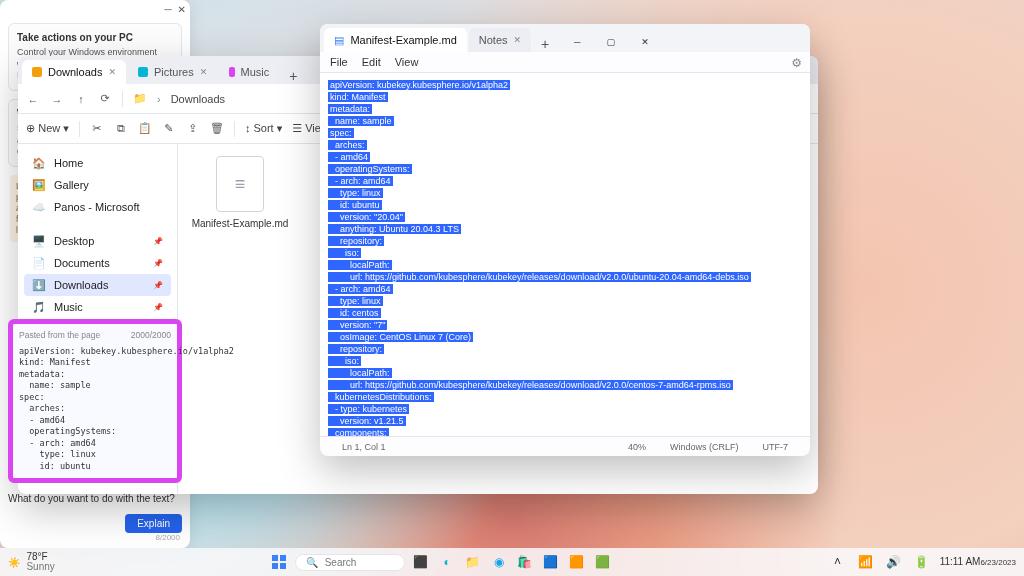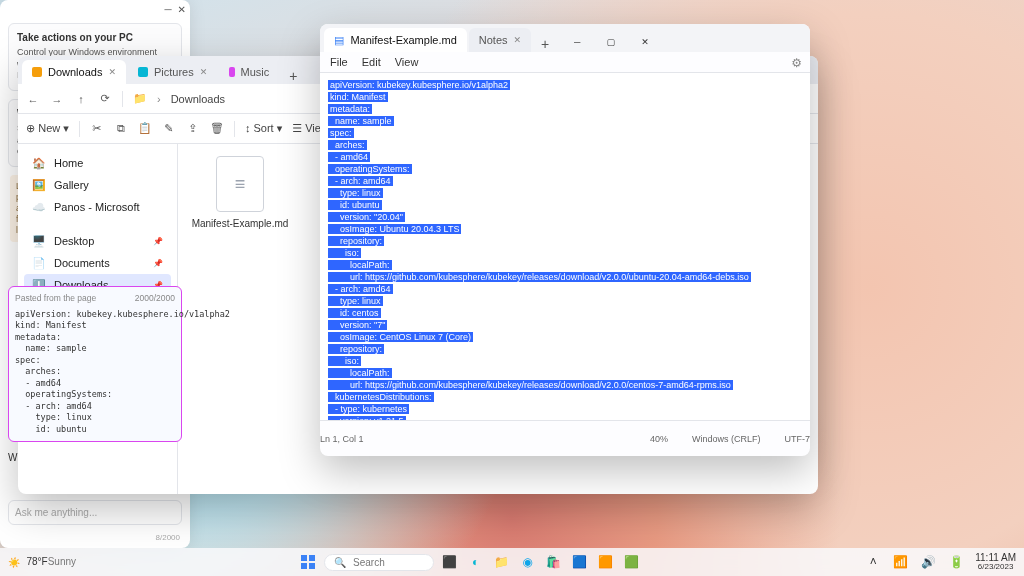--- a/index.html
+++ b/index.html
@@ -52,33 +52,33 @@
   .fileitem{display:flex;flex-direction:column;align-items:center;width:100px;font-size:10px;color:#333;text-align:center;gap:6px}
   .fileicon{width:48px;height:56px;background:#fff;border:1px solid #cfd3da;border-radius:4px;position:relative;display:flex;align-items:center;justify-content:center;color:#9ca3af;font-size:18px}
   .folder{width:56px;height:44px;background:linear-gradient(#ffd76a,#f6b127);border-radius:4px;position:relative}
   .folder:before{content:"";position:absolute;top:-6px;left:4px;width:22px;height:8px;background:#ffd76a;border-radius:3px 3px 0 0}
   #explorer .status{height:22px;border-top:1px solid var(--border);font-size:10px;color:#666;display:flex;align-items:center;padding:0 10px;justify-content:space-between}
 
   
   #editor{left:320px;top:24px;width:490px;height:432px;background:#fdfdff}
   #editor .menubar{display:flex;gap:14px;padding:4px 10px;font-size:11px;color:#333;border-bottom:1px solid var(--border)}
   #editor .body{flex:1;overflow:auto;background:#fff;padding:6px 8px;font:9px/12px Consolas,monospace;white-space:pre;color:#222}
-  #editor .status{height:36px;border-top:1px solid var(--border);font-size:9px;color:#666;display:flex;align-items:center;padding:0 0;gap:24px}
+  #editor .status{height:20px;border-top:1px solid var(--border);font-size:9px;color:#666;display:flex;align-items:center;padding:0 22px;gap:24px}
   #editor .status .spacer{flex:1}
   .gear{position:absolute;right:8px;top:32px;color:#888;font-size:12px}
 
   
   #copilot{right:2px;top:2px;width:190px;height:548px;background:#fff;border-radius:8px;display:flex;flex-direction:column;font-size:10px;color:#333;box-shadow:-4px 0 20px rgba(0,0,0,.15)}
   #copilot .cp-top{display:flex;justify-content:flex-end;gap:6px;padding:4px}
   #copilot .card{margin:4px 8px;padding:8px;border:1px solid var(--border);border-radius:6px;background:#fcfcfd}
   #copilot .card .t{font-size:10px;font-weight:600;margin-bottom:4px}
   #copilot .card .d{font-size:9px;color:#555;line-height:1.3}
   #copilot .note{margin:4px 10px;padding:6px;font-size:8.5px;color:#8a6a3a;background:#fdf3e7;border-radius:4px;line-height:1.3}
   #copilot .spacerv{flex:1}
-  #copilot .paste{margin:4px 8px;border:1px solid #d946ef;border-radius:6px;padding:6px;font-size:8.5px;line-height:1.35;color:#333;background:#f8faff;position:relative}
+  #copilot .paste{margin:4px 8px;border:5px solid #d946ef;border-radius:6px;padding:6px;font-size:8.5px;line-height:1.35;color:#333;background:#f8faff;position:relative}
   #copilot .paste .lbl{color:#888;display:flex;justify-content:space-between;margin-bottom:4px}
   #copilot .prompt{margin:6px 8px;font-size:10px;color:#333}
   #copilot .btn{margin:4px 8px 0 auto;background:#2563eb;color:#fff;border:none;border-radius:4px;padding:4px 12px;font-size:10px;align-self:flex-end}
   #copilot .ask{margin:8px;border:1px solid var(--border);border-radius:6px;padding:6px;font-size:10px;color:#888}
   #copilot .meta{margin:0 10px 6px;font-size:8px;color:#aaa;text-align:right}
 
   
   #taskbar{position:absolute;left:0;right:0;bottom:0;height:28px;background:rgba(249,249,252,.85);backdrop-filter:blur(6px);display:flex;align-items:center;padding:0 8px;font-size:10px;color:#333}
   #taskbar .left{display:flex;align-items:center;gap:6px}
   #taskbar .center{flex:1;display:flex;align-items:center;justify-content:center;gap:6px}
@@ -239,21 +239,21 @@
 <span class="hl">metadata:</span>
 <span class="hl">  name: sample</span>
 <span class="hl">spec:</span>
 <span class="hl">  arches:</span>
 <span class="hl">  - amd64</span>
 <span class="hl">  operatingSystems:</span>
 <span class="hl">  - arch: amd64</span>
 <span class="hl">    type: linux</span>
 <span class="hl">    id: ubuntu</span>
 <span class="hl">    version: "20.04"</span>
-<span class="hl">    osImage: Ubuntu 20.04.3 LTS</span>
+<span class="hl">    anything: Ubuntu 20.04.3 LTS</span>
 <span class="hl">    repository:</span>
 <span class="hl">      iso:</span>
 <span class="hl">        localPath:</span>
 <span class="hl">        url: https://github.com/kubesphere/kubekey/releases/download/v2.0.0/ubuntu-20.04-amd64-debs.iso</span>
 <span class="hl">  - arch: amd64</span>
 <span class="hl">    type: linux</span>
 <span class="hl">    id: centos</span>
 <span class="hl">    version: "7"</span>
 <span class="hl">    osImage: CentOS Linux 7 (Core)</span>
 <span class="hl">    repository:</span>
@@ -317,30 +317,27 @@
 spec:
   arches:
   - amd64
   operatingSystems:
   - arch: amd64
     type: linux
     id: ubuntu</div>
   </div>
   <div class="prompt">What do you want to do with the text?</div>
   <button class="btn">Explain</button>
-  <div class="ask">
-    <span style="color:#aaa">Ask me anything...</span>
-  </div>
   <div class="meta">8/2000</div>
 </div>
 
 <div id="taskbar">
   <div class="left">
     <span>☀️</span>
-    <span style="display:flex;flex-direction:row;line-height:1">
+    <span style="display:flex;flex-direction:column;line-height:1">
       <span>78°F</span>
       <span style="font-size:10px;color:#777">Sunny</span>
     </span>
   </div>
   <div class="center">
     <span class="tsk">
       <svg width="14" height="14" viewBox="0 0 14 14">
           <rect width="6" height="6" fill="#3b82f6"></rect>
           <rect x="8" width="6" height="6" fill="#3b82f6"></rect>
           <rect y="8" width="6" height="6" fill="#3b82f6"></rect>
@@ -358,18 +355,18 @@
     <span class="tsk">🛍️</span>
     <span class="tsk">🟦</span>
     <span class="tsk">🟧</span>
     <span class="tsk">🟩</span>
   </div>
   <div class="right">
     <span class="tsk">˄</span>
     <span class="tsk">📶</span>
     <span class="tsk">🔊</span>
     <span class="tsk">🔋</span>
-    <span style="display:flex;flex-direction:column;align-items:center;line-height:1">
+    <span style="display:flex;flex-direction:row;align-items:flex-end;line-height:1">
       <span>11:11 AM</span>
       <span style="font-size:8px">6/23/2023</span>
     </span>
   </div>
 </div>
 
 </body></html>

